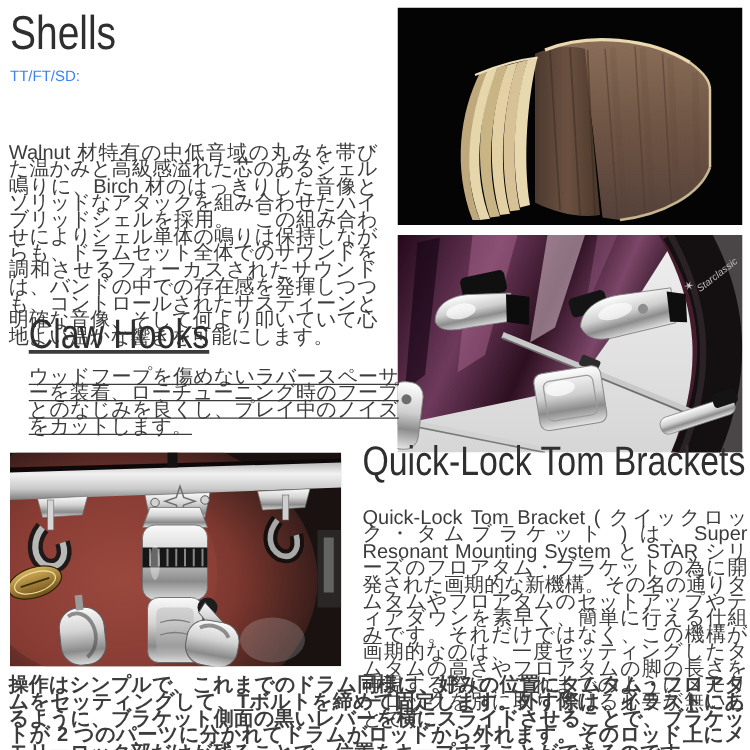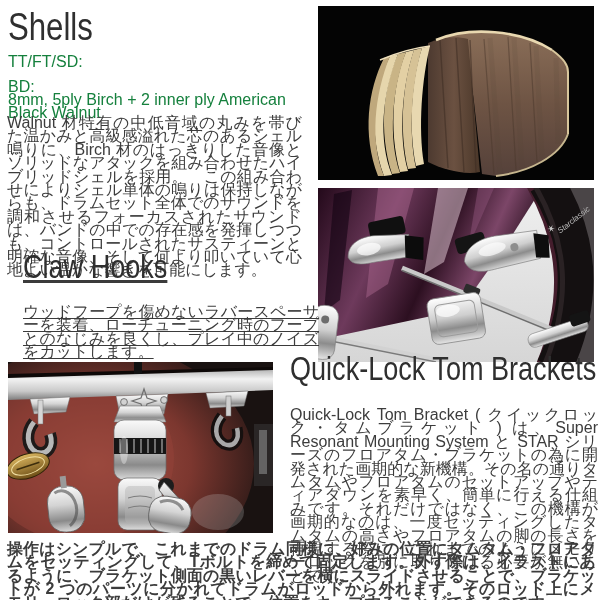--- a/index.html
+++ b/index.html
@@ -1,38 +1,34 @@
 <!DOCTYPE html>
 <html><head>
 <meta charset="utf-8">
 <style>
   html,body{margin:0;padding:0;width:600px;height:600px;overflow:hidden;background:#ffffff;}
   body{font-family:"Liberation Sans","DejaVu Sans",sans-serif;color:#3b3b3b;position:relative;}
   .abs{position:absolute;}
   h1,h2{margin:0;font-weight:400;color:#2f2f2f;white-space:nowrap;transform:scaleX(0.82);transform-origin:0 0;}
   .h-shells{font-size:38px;line-height:42px;}
   .h-sub{font-size:33px;line-height:36px;}
-  .spec{font-size:16px;line-height:13px;color:#15803d;margin-bottom:12px;}
+  .spec{font-size:12px;line-height:13px;color:#3b82f6;margin-bottom:12px;}
   .spec div{margin:0;}
   .jp{font-size:16px;line-height:13.4px;letter-spacing:0px;text-align:justify;color:#3c3c3c;}
   .img-frame{display:block;}
   svg{display:block;}
 </style>
 </head>
 <body>
 
 <div class="abs" style="left:8px;top:6px;width:296px;">
   <h1 class="h-shells">Shells</h1>
   <div style="margin-top:7px;">
     <div class="spec">
       <div>TT/FT/SD:</div>
-    </div>
-    <div class="spec">
-      <div>BD:</div>
-      <div>8mm, 5ply Birch + 2 inner ply American Black Walnut</div>
     </div>
   </div>
 </div>
 
 <div class="abs img-frame" style="left:318px;top:6px;width:276px;height:174px;">
   <svg width="276" height="174" viewBox="0 0 276 174">
     <defs>
       <linearGradient id="walnutIn" x1="0" y1="0" x2="0" y2="1">
         <stop offset="0" stop-color="#8a6e58"></stop>
           <stop offset="0.5" stop-color="#6e5444"></stop>
@@ -146,21 +142,21 @@
 
     <g transform="translate(206,140) rotate(-18)">
       <rect x="0" y="8" width="62" height="14" rx="6" fill="url(#chromeV)" stroke="#828282" stroke-width="0.6"></rect>
       <rect x="46" y="2" width="20" height="12" rx="3" fill="#141414"></rect>
     </g>
   </svg>
 </div>
 
 <div class="abs" style="left:23px;top:249px;width:296px;text-decoration:underline;">
   <h2 class="h-sub">Claw Hooks</h2>
-  <div class="jp" style="margin-top:20px;">ウッドフープを傷めないラバースペーサーを装着、ローチューニング時のフープとのなじみを良くし、プレイ中のノイズをカットします。</div>
+  <div class="jp" style="margin-top:10px;">ウッドフープを傷めないラバースペーサーを装着、ローチューニング時のフープとのなじみを良くし、プレイ中のノイズをカットします。</div>
 </div>
 
 <div class="abs img-frame" style="left:8px;top:362px;width:265px;height:171px;">
   <svg width="265" height="171" viewBox="0 0 265 171">
     <defs>
       <radialGradient id="redRad" cx="0.5" cy="0.5" r="0.6">
         <stop offset="0" stop-color="#a35245"></stop>
           <stop offset="0.5" stop-color="#7c372f"></stop>
           <stop offset="1" stop-color="#7c372f" stop-opacity="0"></stop>
       </radialGradient>

